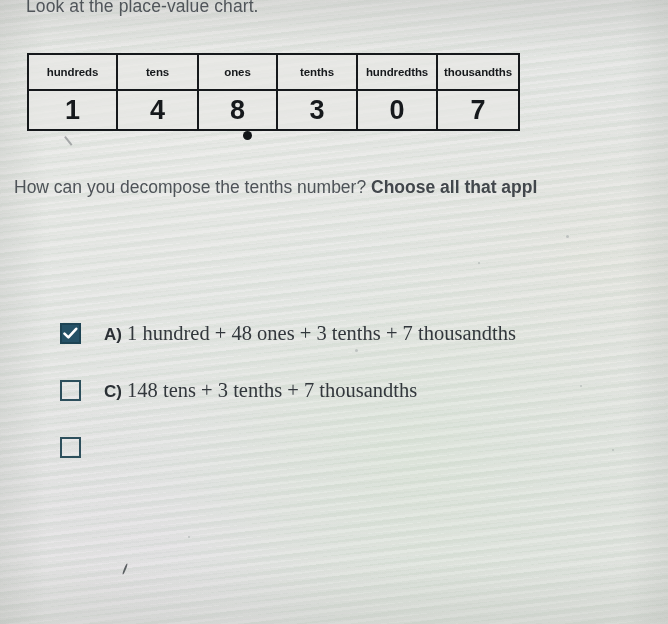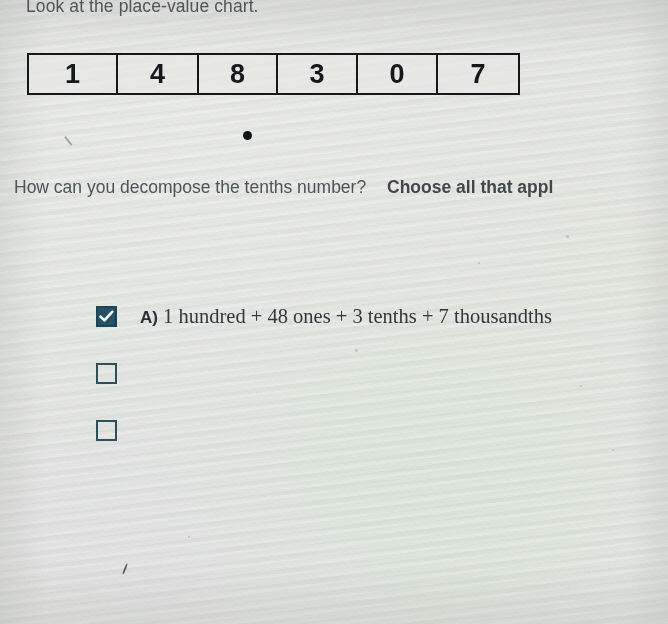--- a/index.html
+++ b/index.html
@@ -149,29 +149,28 @@
 
   
   #prompt {
     position: absolute;
     left: 14px;
     top: 177px;
     font-size: 17.5px;
     color: #4e5358;
     white-space: nowrap;
   }
-  #prompt .bold { font-weight: bold; color: #42474c; margin-left: 16px; }
+  #prompt .bold { font-weight: bold; color: #42474c; }
 
   
   #options {
     position: absolute;
     left: 0;
-    top: 288px;
+    top: 305px;
     width: 567px;
-    padding-left: 36px;
   }
   .option-row {
     position: relative;
     height: 57px;
     display: flex;
     align-items: center;
   }
   .checkbox {
     position: absolute;
     left: 60px;
@@ -244,20 +243,28 @@
       <table id="pv-chart">
         <colgroup>
           <col class="c-hundreds">
             <col class="c-tens">
             <col class="c-ones">
           <col class="c-tenths">
             <col class="c-hundredths">
             <col class="c-thousandths">
         </colgroup>
         <tbody>
+          <tr class="head-row">
+            <td>hundreds</td>
+            <td>tens</td>
+            <td>ones</td>
+            <td>tenths</td>
+            <td>hundredths</td>
+            <td>thousandths</td>
+          </tr>
           <tr class="digit-row">
             <td>1</td>
             <td>4</td>
             <td>8</td>
             <td>3</td>
             <td>0</td>
             <td>7</td>
           </tr>
         </tbody>
       </table>
@@ -282,20 +289,24 @@
           <span class="letter">A)</span>
           <span>1 hundred + 48 ones + 3 tenths + 7 thousandths</span>
         </div>
       </div>
 
 
       <div class="option-row">
         <div class="checkbox">
           
         </div>
+        <div class="option-text">
+          <span class="letter">C)</span>
+          <span>148 tens + 3 tenths + 7 thousandths</span>
+        </div>
       </div>
 
       <div class="option-row">
         <div class="checkbox">
           
         </div>
       </div>
 
     </div>
 

